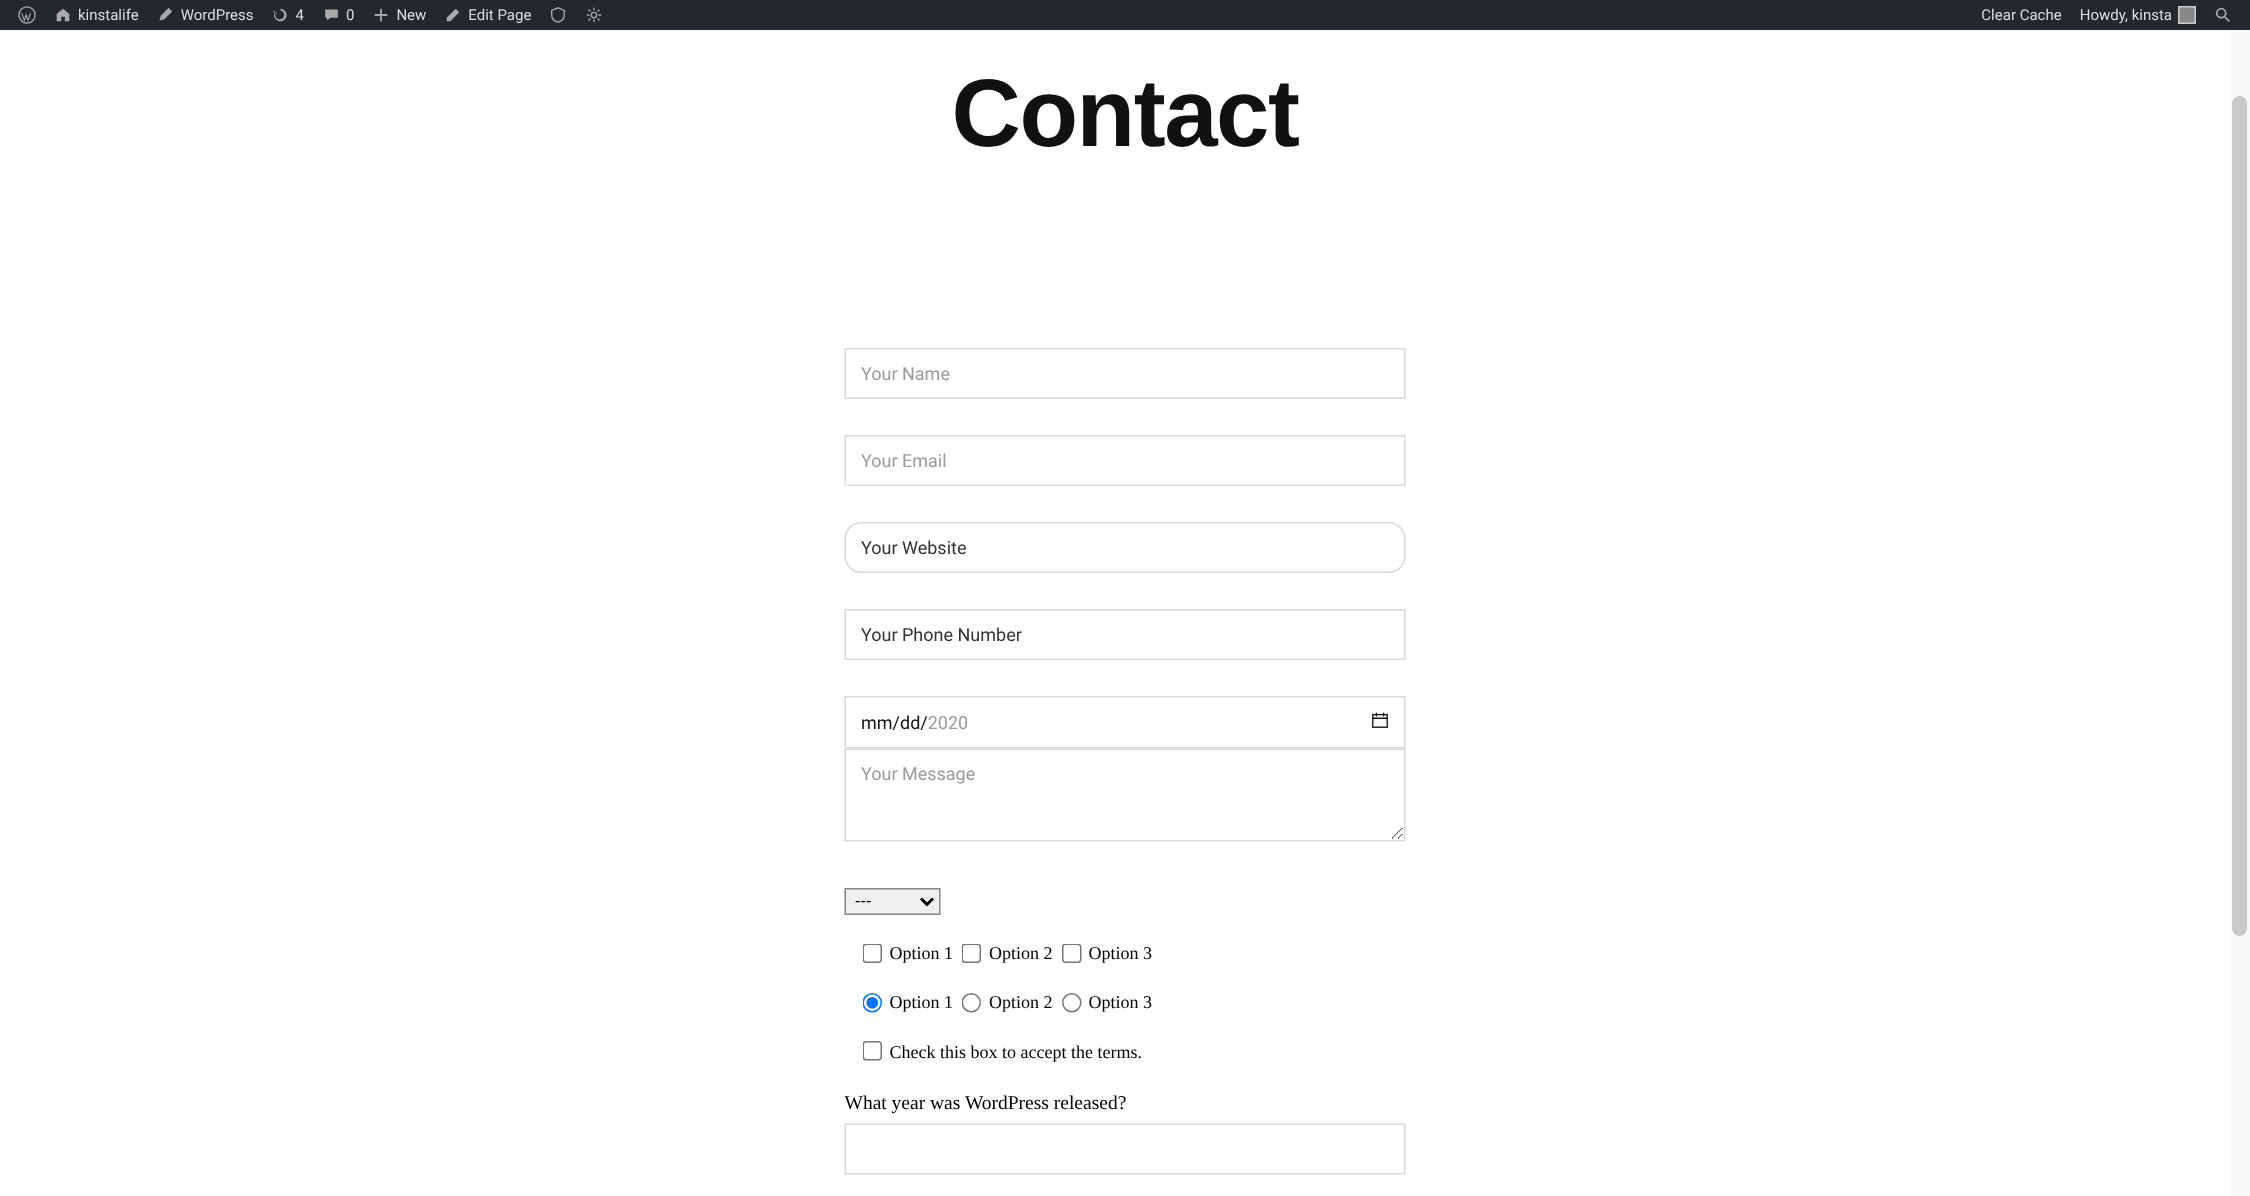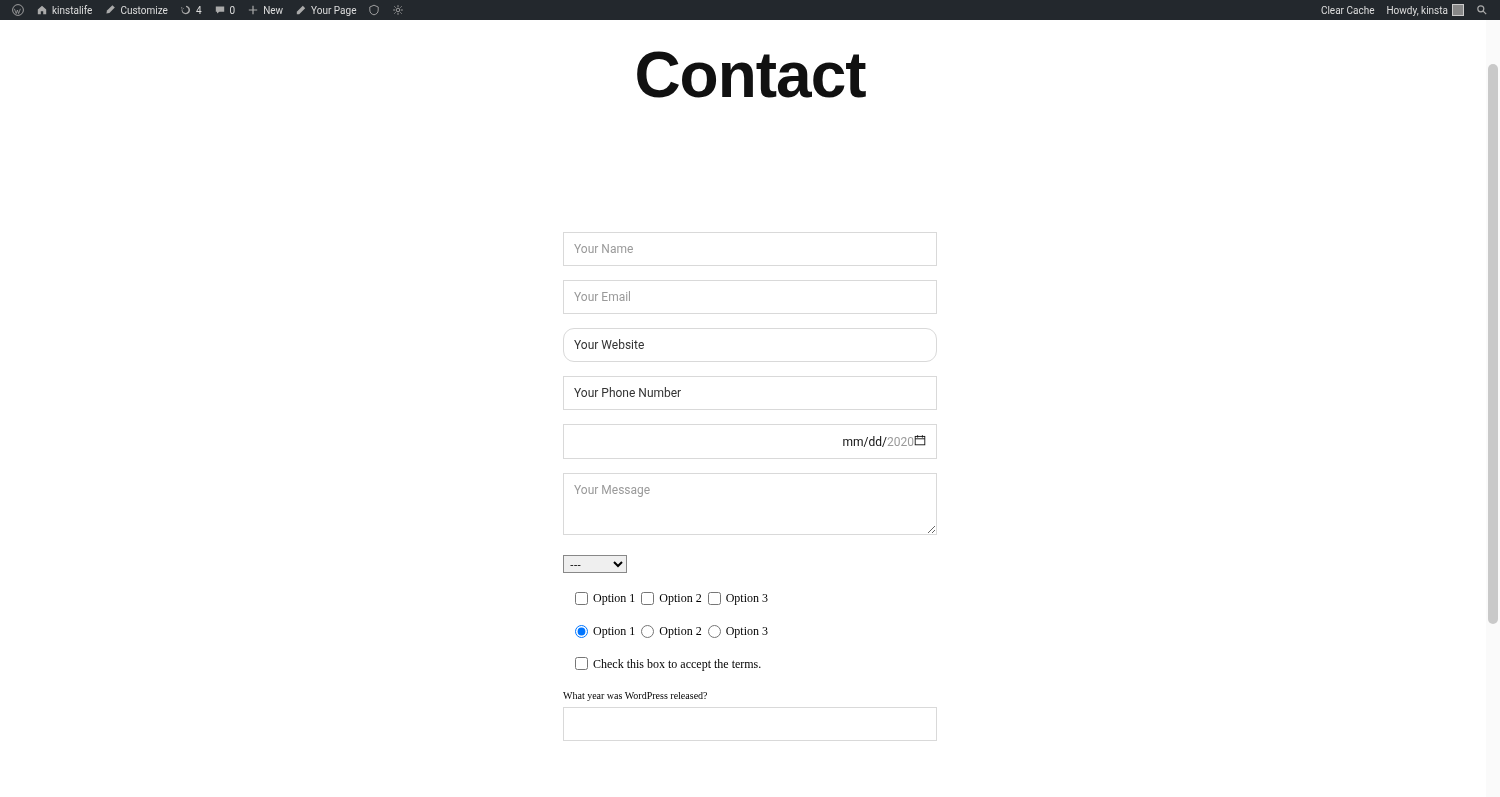--- a/index.html
+++ b/index.html
@@ -13,39 +13,39 @@
 .admin-item svg { width: 12px; height: 12px; fill: #aaa; }
 .admin-right .avatar { width: 12px; height: 12px; background: #888; border: 1px solid #ccc; }
 
 
 .page { width: 100%; }
 .page-title { font-family: Arial, Helvetica, sans-serif; font-weight: 900; font-size: 64px; text-align: center; color: #111; margin-top: 18px; letter-spacing: -1px; }
 
 .form-wrap { width: 374px; margin: 120px auto 40px auto; }
 .text-input, .textarea-input {
   width: 100%; border: 1px solid #d9d9d9; background: #fff; font-size: 12px;
-  padding: 9px 10px; margin-bottom: 14px; font-family: inherit; color: #333;
+  padding: 9px 10px; margin-bottom: 24px; font-family: inherit; color: #333;
 }
 .text-input::placeholder, .textarea-input::placeholder { color: #9a9a9a; }
 .label-input { color: #c2410c; }
-.date-row { width:100%; border:1px solid #d9d9d9; padding:9px 10px; margin-bottom:14px; display:flex; align-items:center; justify-content:flex-end; font-size:12px; }
+.date-row { width:100%; border:1px solid #d9d9d9; padding:9px 10px; display:flex; align-items:center; justify-content:space-between; font-size:12px; }
 .date-text { color:#111; }
 .date-text .yy { color:#9a9a9a; }
 .date-icon svg { width:12px; height:12px; fill:#111; }
 .textarea-input { height: 62px; resize: vertical; }
 
 .select-input { border:1px solid #888; background:#efefef; font-size:11px; padding:1px 2px; margin-bottom:18px; width:64px; }
 
 .opt-row { display:flex; gap:6px; margin-bottom:18px; padding-left:12px; }
 .opt { display:flex; align-items:center; gap:5px; font-family: Georgia, 'Times New Roman', serif; font-size:12px; }
 .opt input { margin:0; }
 
 .terms-row { display:flex; align-items:flex-start; gap:5px; margin-bottom:18px; padding-left:12px; font-family: Georgia, 'Times New Roman', serif; font-size:12px; }
 
-.quiz-label { font-family: Georgia, 'Times New Roman', serif; font-size:10px; margin-bottom:6px; display:block; }
+.quiz-label { font-family: Georgia, 'Times New Roman', serif; font-size:13px; margin-bottom:6px; display:block; }
 .quiz-input { width:100%; border:1px solid #d9d9d9; padding:9px 10px; margin-bottom:18px; font-size:12px; }
 
 .file-row { display:flex; align-items:center; gap:4px; margin-bottom:18px; font-size:11px; }
 .file-btn { border:1px solid #777; background:#efefef; font-size:11px; padding:1px 6px; cursor:pointer; }
 .file-status { color:#111; }
 
 .scrollbar { position:fixed; right:0; top:20px; bottom:0; width:14px; background:#fafafa; }
 .scrollbar-thumb { position:absolute; left:2px; right:2px; top:44px; height:560px; background:#c9c9c9; border-radius:6px; }
 </style>
 </head>
@@ -68,21 +68,21 @@
           </svg>
         </span>
       <span>kinstalife</span>
     </div>
     <div class="admin-item">
       <span class="ico">
           <svg viewBox="0 0 20 20">
             <path d="M14 2l4 4-9 9-5 1 1-5z"></path>
           </svg>
         </span>
-      <span>Customize</span>
+      <span>WordPress</span>
     </div>
     <div class="admin-item">
       <span class="ico">
           <svg viewBox="0 0 20 20">
             <path d="M10 3a7 7 0 1 1-6 3l-2-1 1 4 4-1-2-1a5 5 0 1 0 5-2z"></path>
           </svg>
         </span>
       <span>4</span>
     </div>
     <div class="admin-item">
@@ -100,21 +100,21 @@
           </svg>
         </span>
       <span>New</span>
     </div>
     <div class="admin-item">
       <span class="ico">
           <svg viewBox="0 0 20 20">
             <path d="M13 3l4 4-10 10H3v-4z"></path>
           </svg>
         </span>
-      <span>Your Page</span>
+      <span>Edit Page</span>
     </div>
     <div class="admin-item">
       <span class="ico">
           <svg viewBox="0 0 20 20">
             <path d="M10 2l7 3v5c0 5-3 7-7 8-4-1-7-3-7-8V5z" fill="none" stroke="#aaa" stroke-width="1.5"></path>
           </svg>
         </span>
     </div>
     <div class="admin-item">
       <span class="ico">

